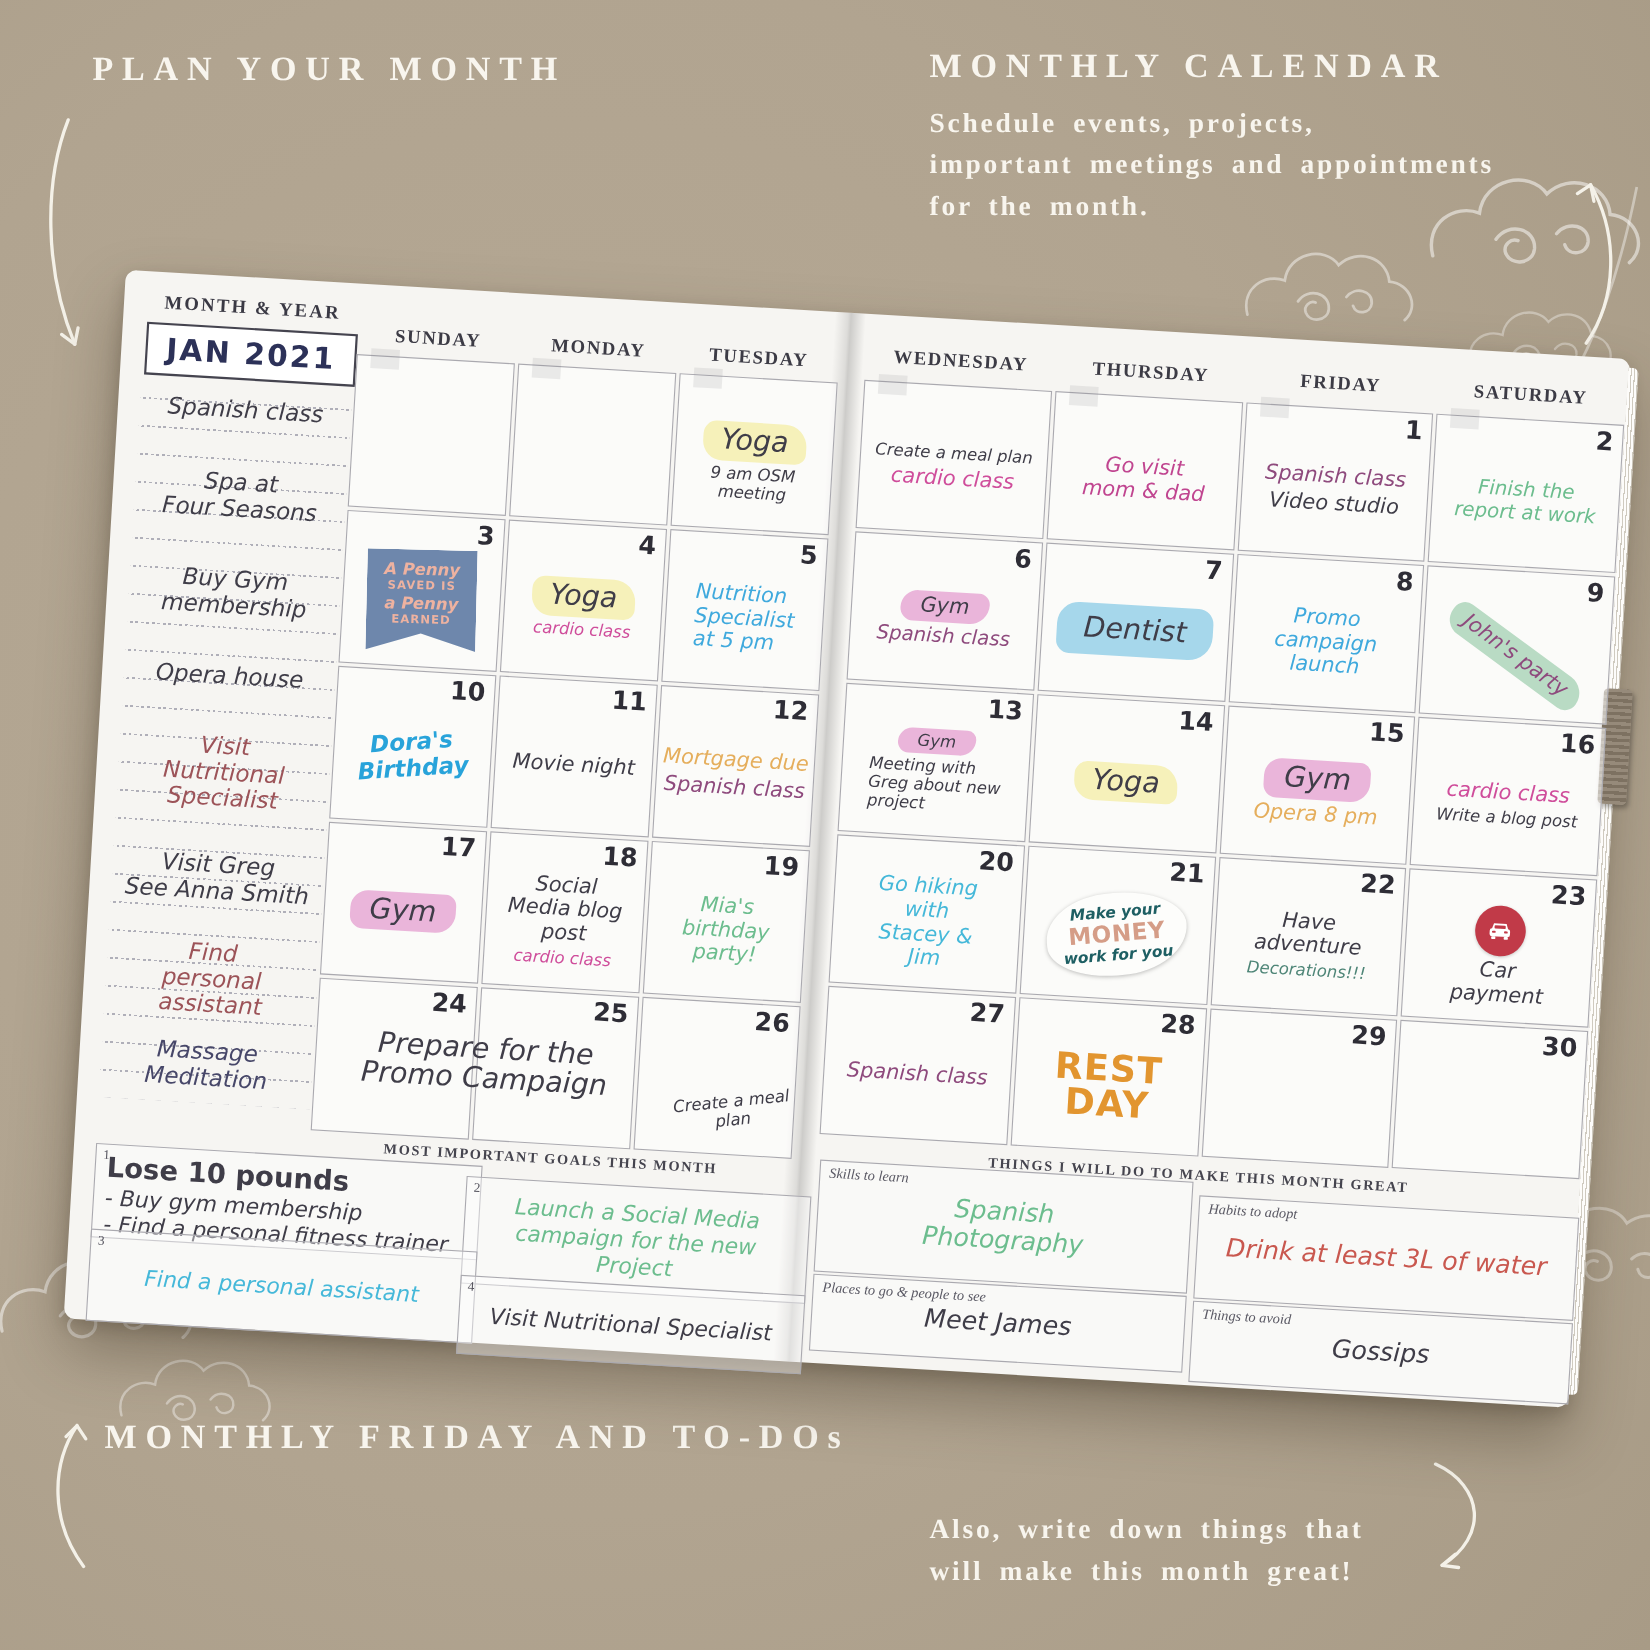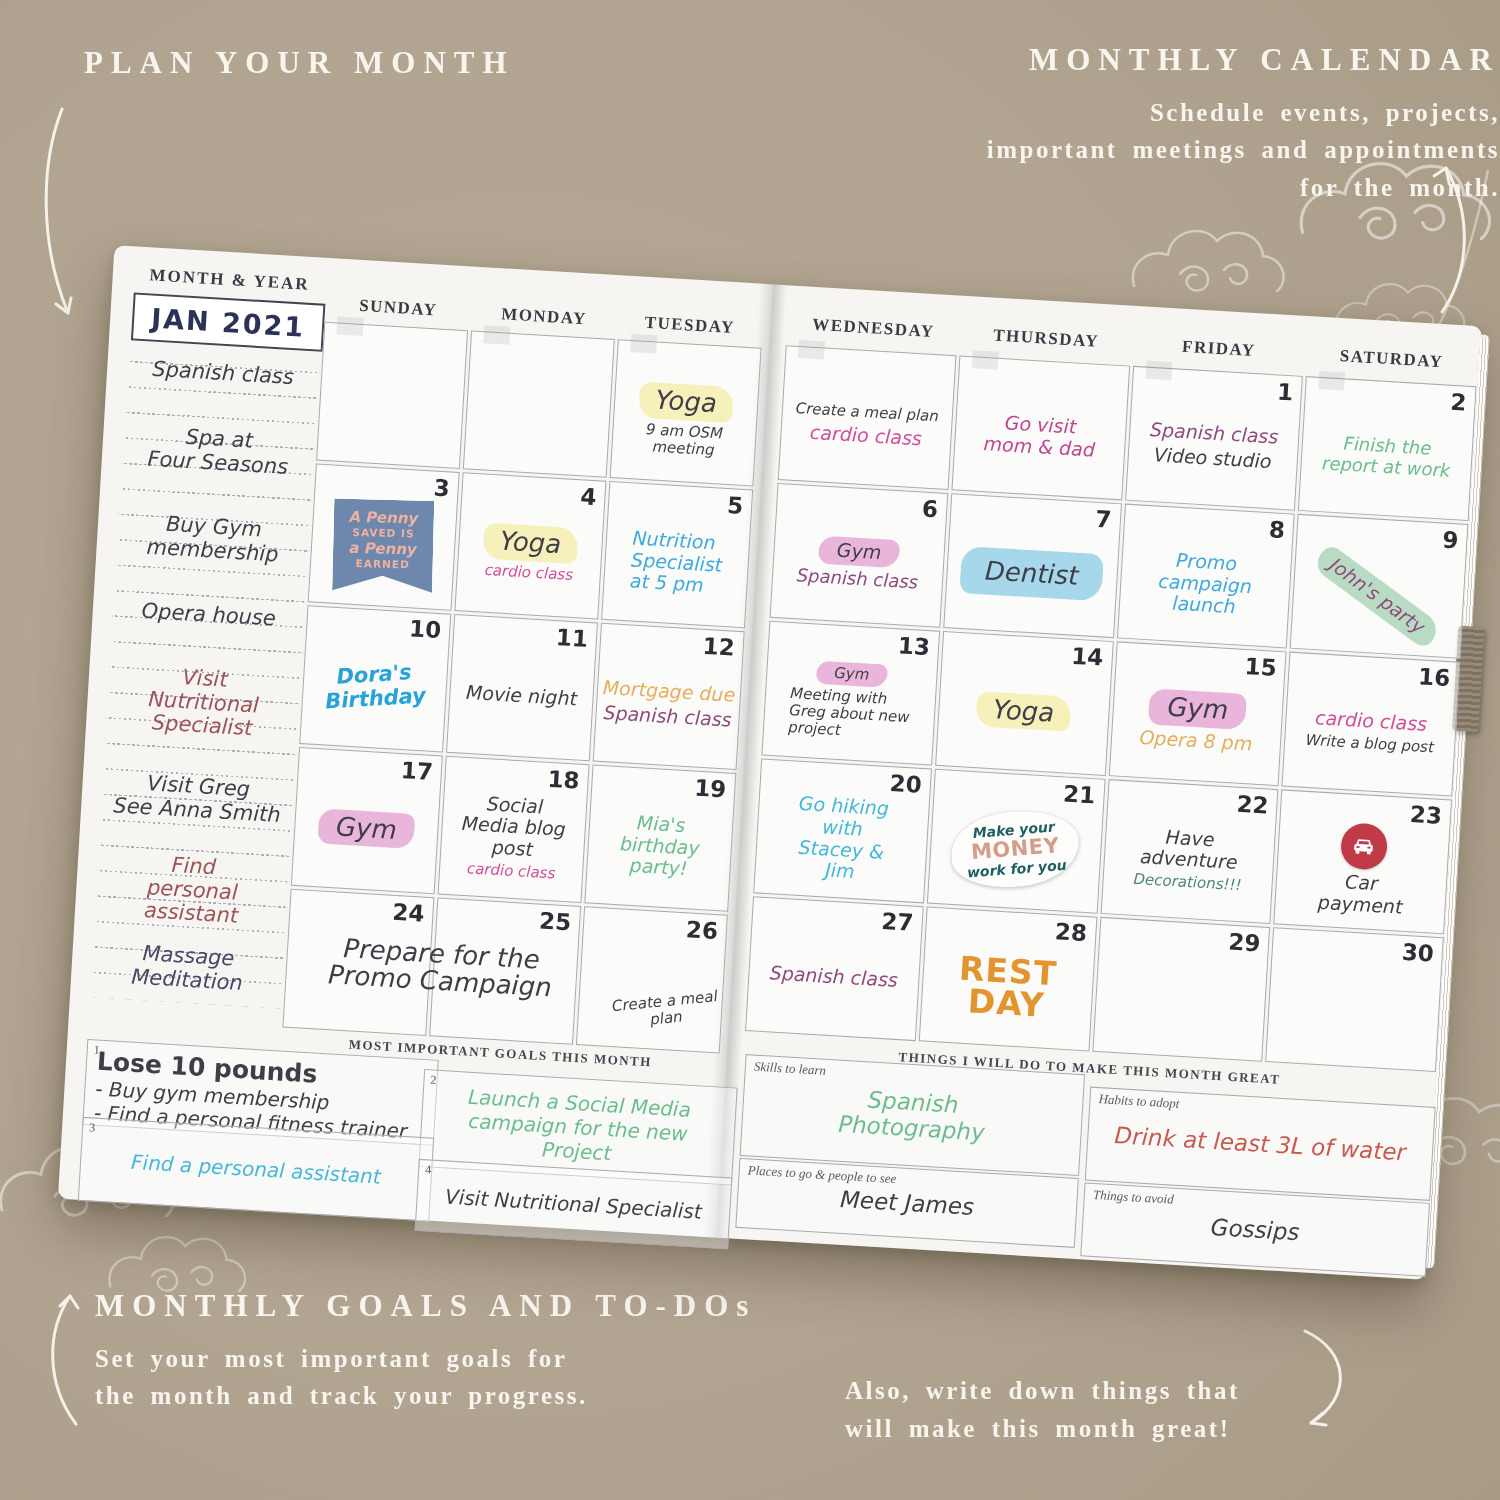--- a/index.html
+++ b/index.html
@@ -7,21 +7,21 @@
     width:1500px;height:1500px;position:relative;overflow:hidden;
     background:radial-gradient(circle at 35% 45%, #b6a995 0%, #b1a490 55%, #a89b86 100%);
     font-family:"Liberation Serif", serif;
   }
   .deco{position:absolute;pointer-events:none;}
   
   .co{position:absolute;color:#f8f5ee;}
   .co h2{margin:0 0 16px 0;font:600 31px/1.15 "Liberation Serif",serif;letter-spacing:8px;}
   .co p{margin:0;font:700 25px/1.5 "Liberation Serif",serif;letter-spacing:2.5px;word-spacing:6px;white-space:pre-line;}
   .co-tl{left:84px;top:45px;width:660px;}
-  .co-tr{left:845px;top:42px;width:655px;text-align:right;}
+  .co-tr{left:845px;top:42px;width:655px;}
   .co-bl{left:95px;top:1288px;width:680px;}
   .co-br{left:845px;top:1332px;width:620px;margin-top:40px;}
   
   .book{
     position:absolute;left:85px;top:285px;width:1370px;height:955px;
     background:#f6f5f2;border-radius:10px;transform:rotate(3.4deg);
     box-shadow:0 28px 55px rgba(55,45,30,.38), 0 6px 14px rgba(55,45,30,.22);
   }
   .page-edges{position:absolute;right:-8px;top:8px;bottom:12px;width:9px;border-radius:0 5px 5px 0;
     background:repeating-linear-gradient(90deg,#fdfcfa 0 2px,#cfcabf 2px 3px);}
@@ -171,23 +171,21 @@
 <div class="co co-tl">
   <h2>PLAN YOUR MONTH</h2>
 </div>
 <div class="co co-tr">
   <h2>MONTHLY CALENDAR</h2>
   <p>Schedule events, projects,
 important meetings and appointments
 for the month.</p>
 </div>
 <div class="co co-bl">
-  <h2>MONTHLY GOALS AND TO-DOs</h2>
-  <p>Set your most important goals for
-the month and track your progress.</p>
+  <h2>MONTHLY FRIDAY AND TO-DOs</h2>
 </div>
 <div class="co co-br">
   <p>Also, write down things that
 will make this month great!</p>
 </div>
 
 
 <div class="book">
   <div class="page-edges"></div>
   <div class="pen-loop"></div>

